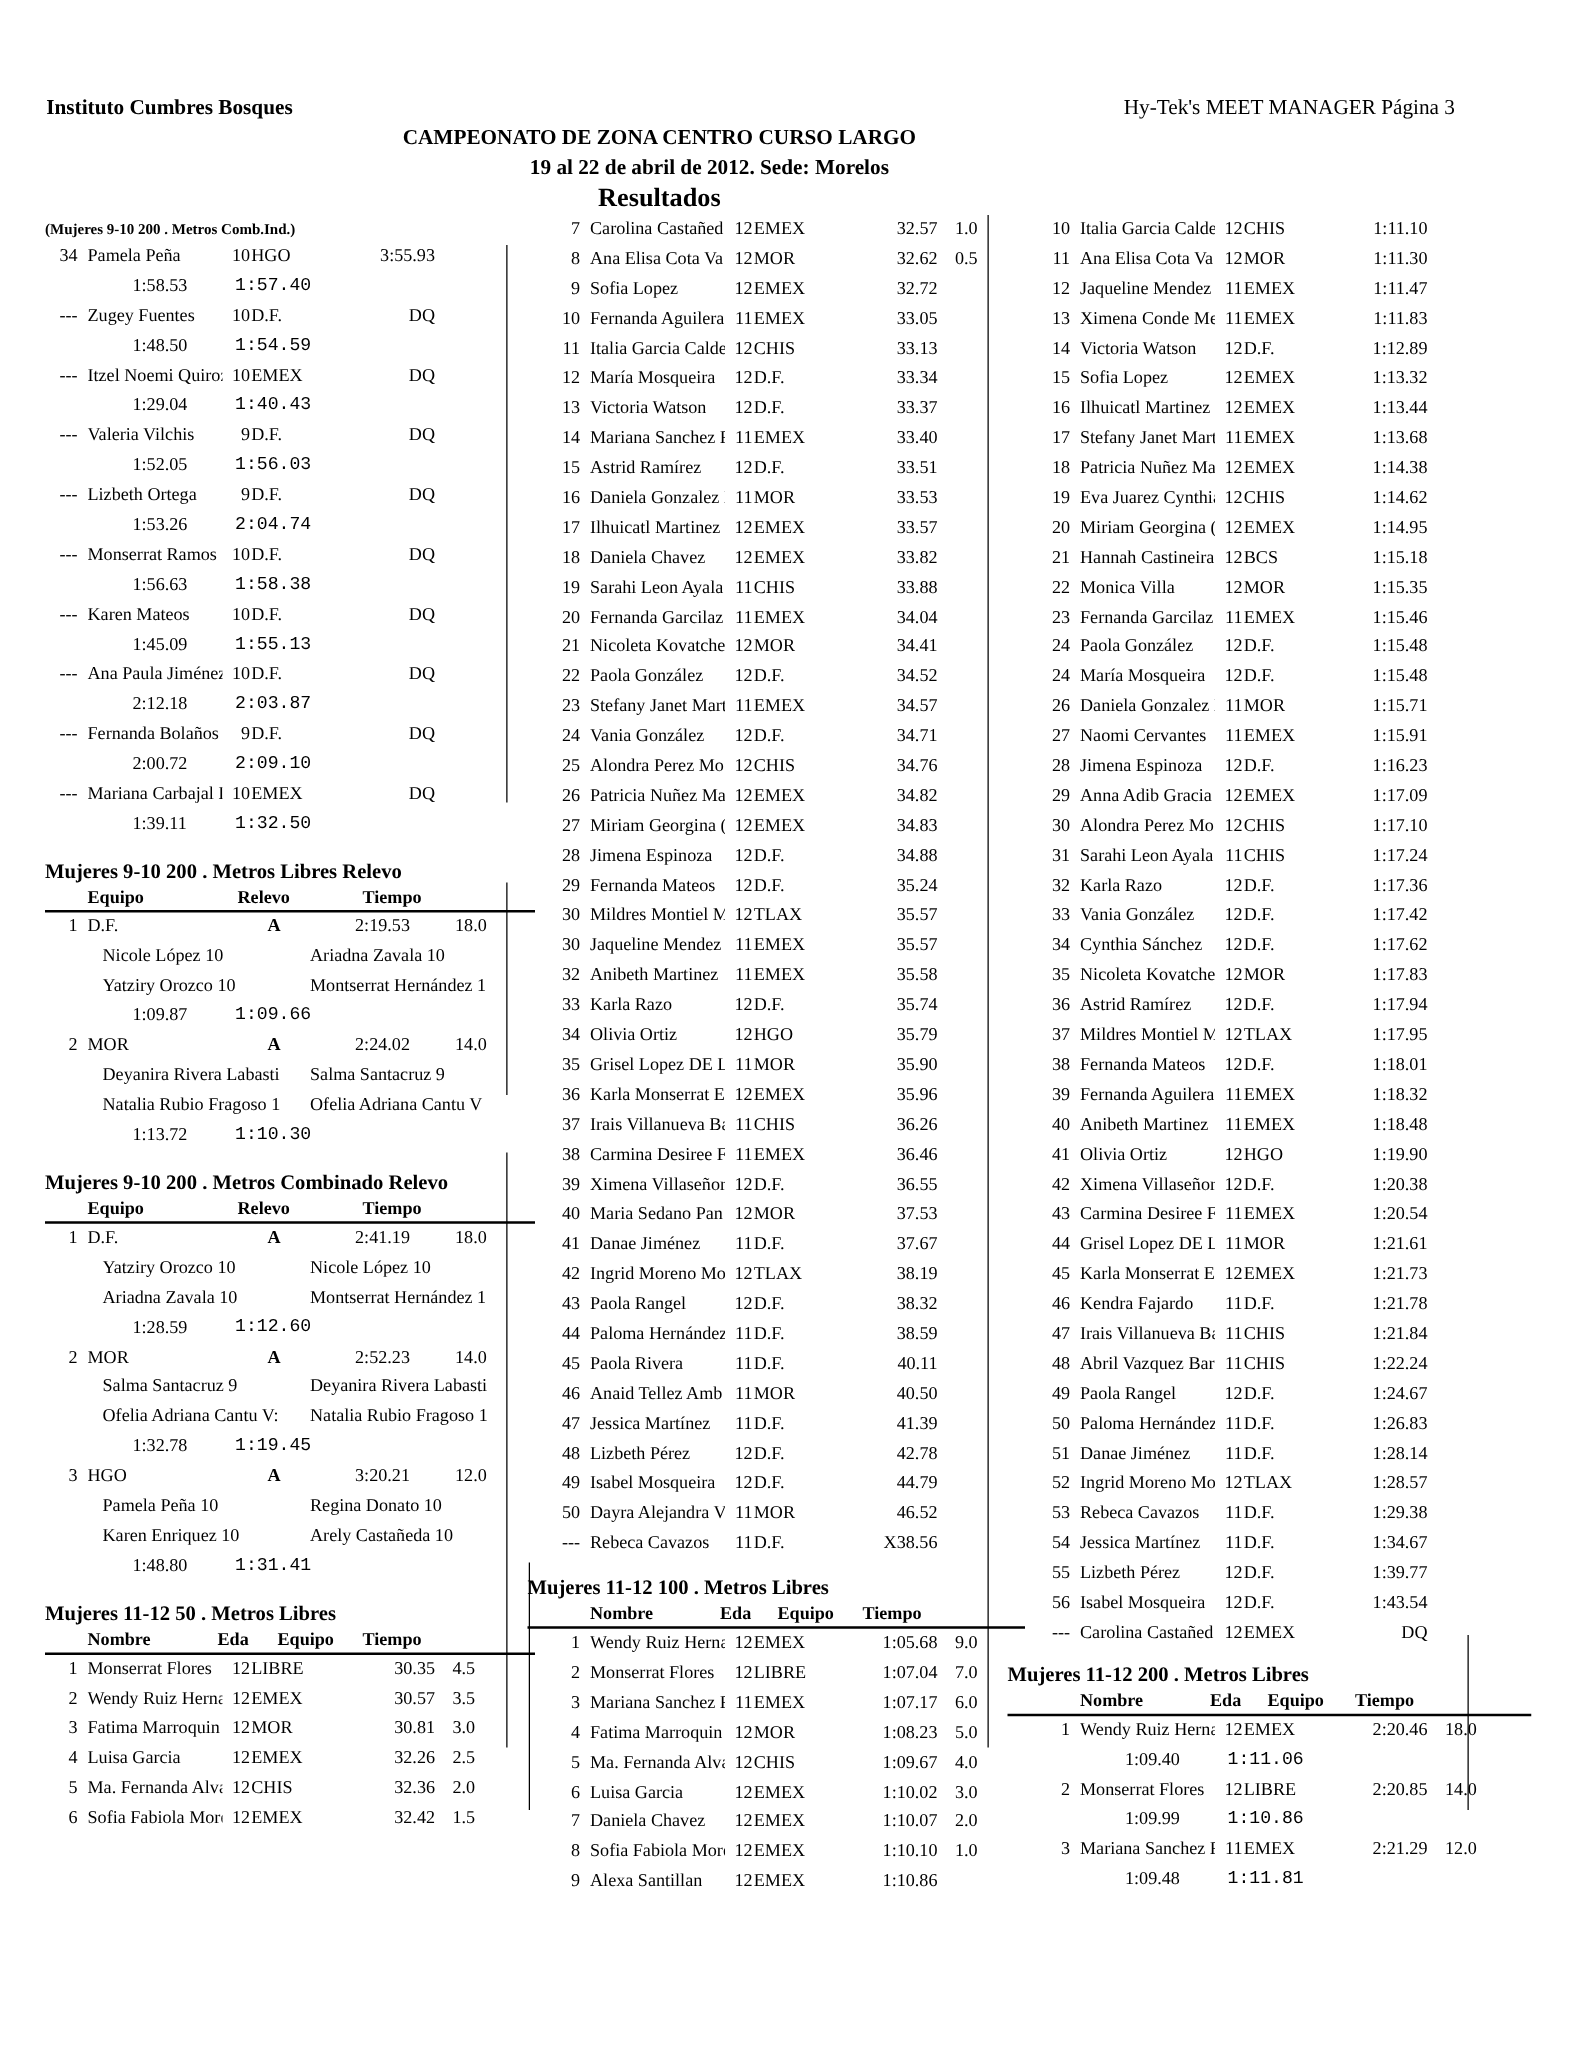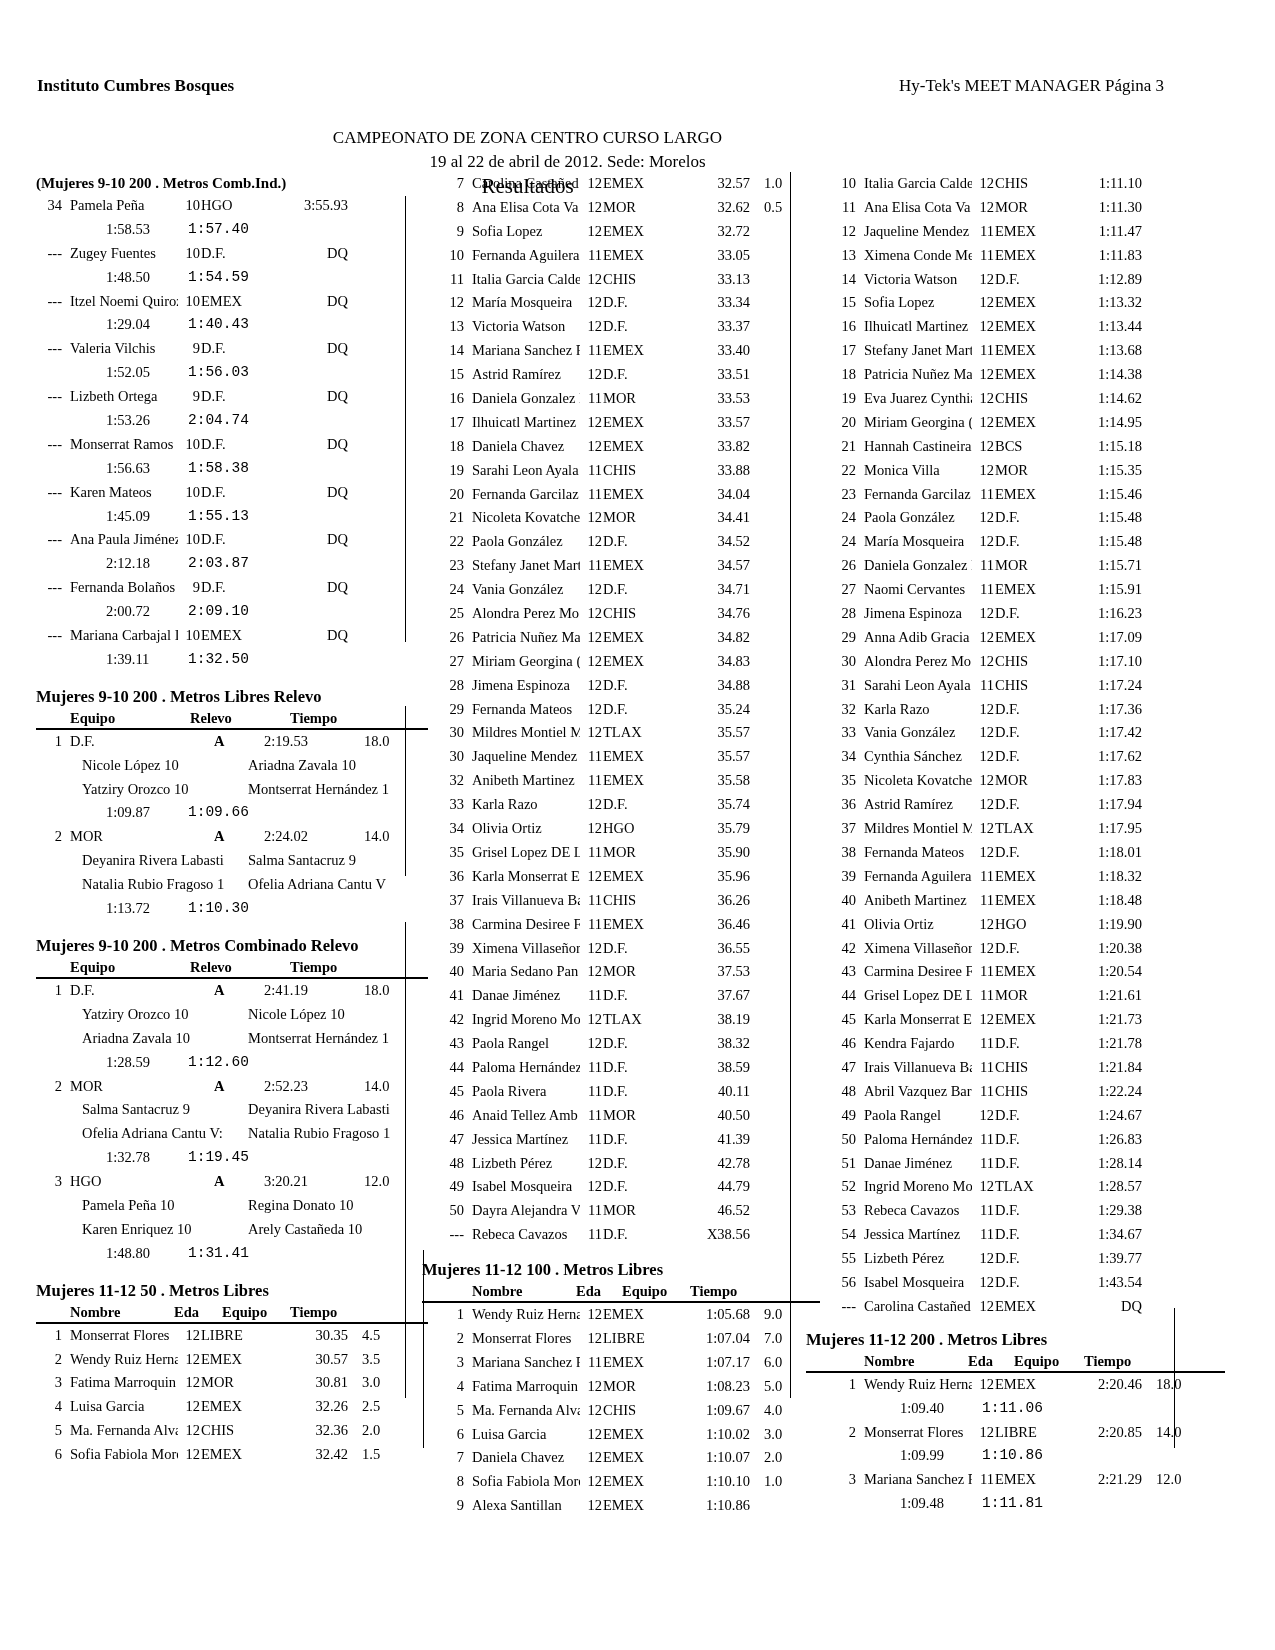--- a/index.html
+++ b/index.html
@@ -1,46 +1,46 @@
 <!DOCTYPE html>
 <html><head>
 <meta charset="utf-8">
 <style>
   html, body { margin:0; padding:0; background:#ffffff; }
   body { width:1275px; height:1650px; position:relative; overflow:hidden;
          font-family:"Liberation Serif", "DejaVu Serif", serif; color:#000; }
   .hdr-left { position:absolute; left:37px; top:76px; font-size:17px;font-weight:bold; }
   .hdr-right { position:absolute; right:111px; top:76px; font-size:17px; }
-  .title { position:absolute; left:0; width:1055px; text-align:center; font-weight:normal;margin-top:28px; }
+  .title { position:absolute; left:0; width:1055px; text-align:center; font-weight:bold; }
   .t1 { top:100px; font-size:17px; }
   .t2 { top:124px; font-size:17px;padding-left:40px; }
   .t3 { top:146px; font-size:21px; }
   .col { position:absolute; top:172px; }
   .c1 { left:36px; width:392px; }
   .c2 { left:438px; width:382px; }
   .c3 { left:830px; width:395px; }
   .vline { position:absolute; width:1px; background:#000; }
   .row { height:23.9px; line-height:23.9px; font-size:14.5px; white-space:nowrap; position:relative; }
   .row span { position:absolute; top:0; }
   .sec-title { font-weight:bold; font-size:16.5px; height:22px; line-height:22px; white-space:nowrap; }
-  .sec-title.small { font-size:15px; }
+  .sec-title.small { font-size:12px; }
   .colhdr { font-weight:bold; font-size:14.5px; height:20px; line-height:20px; position:relative; border-bottom:2px solid #000; }
   .colhdr span { position:absolute; top:0; }
   .gap { height:14px; }
   .place { text-align:right; width:26px; left:0; }
   .name { left:34px; width:108px; overflow:hidden; }
   .age { left:142px; width:22px; text-align:right; }
   .team { left:165px; }
   .time { left:228px; width:84px; text-align:right; }
   .pts { left:326px; width:36px; text-align:left; }
   .split1 { left:70px; }
   .split2 { left:152px;font-family:Liberation Mono, monospace; }
   .relay-team { left:34px; }
   .relay-letter { left:178px; font-weight:bold; }
-  .relay-time { left:228px; width:84px; text-align:left; }
+  .relay-time { left:228px; width:84px; text-align:center; }
   .relay-pts { left:328px; }
   .swim1 { left:46px; width:160px; overflow:hidden; }
   .swim2 { left:212px; width:170px; overflow:hidden; }
   .watermark { position:absolute; font-family:"DejaVu Sans", sans-serif; font-weight:bold; font-size:26px; color:#e8e8e8; letter-spacing:1px; z-index:-1; white-space:nowrap; }
 </style>
 </head>
 <body>
 
 <div class="hdr-left">Instituto Cumbres Bosques</div>
 <div class="hdr-right">Hy-Tek's MEET MANAGER  Página 3</div>

